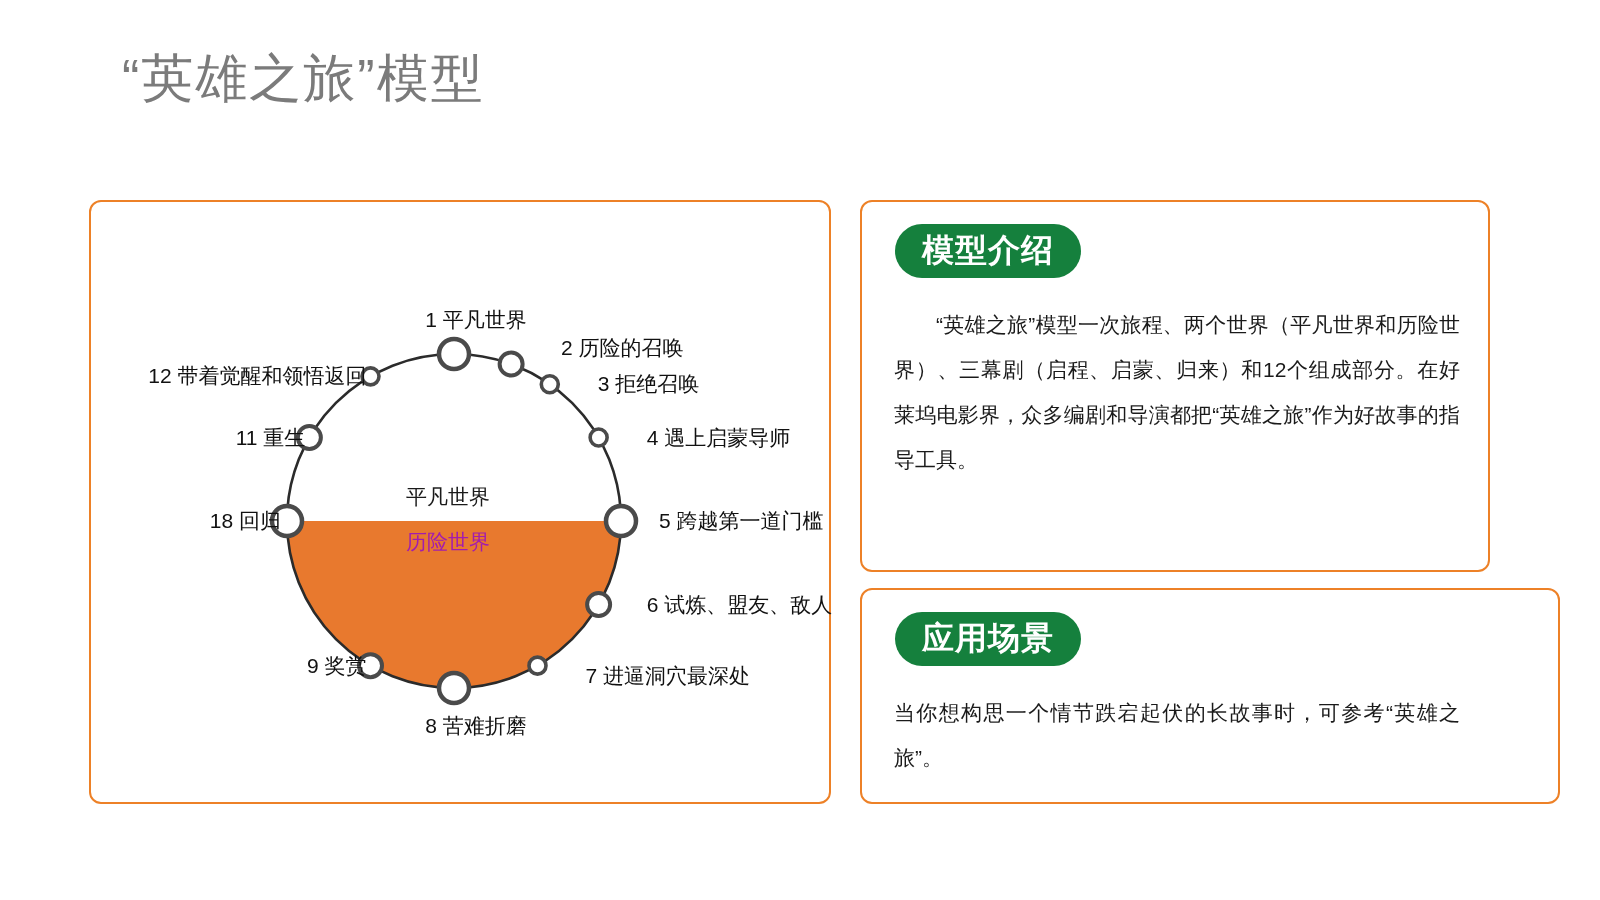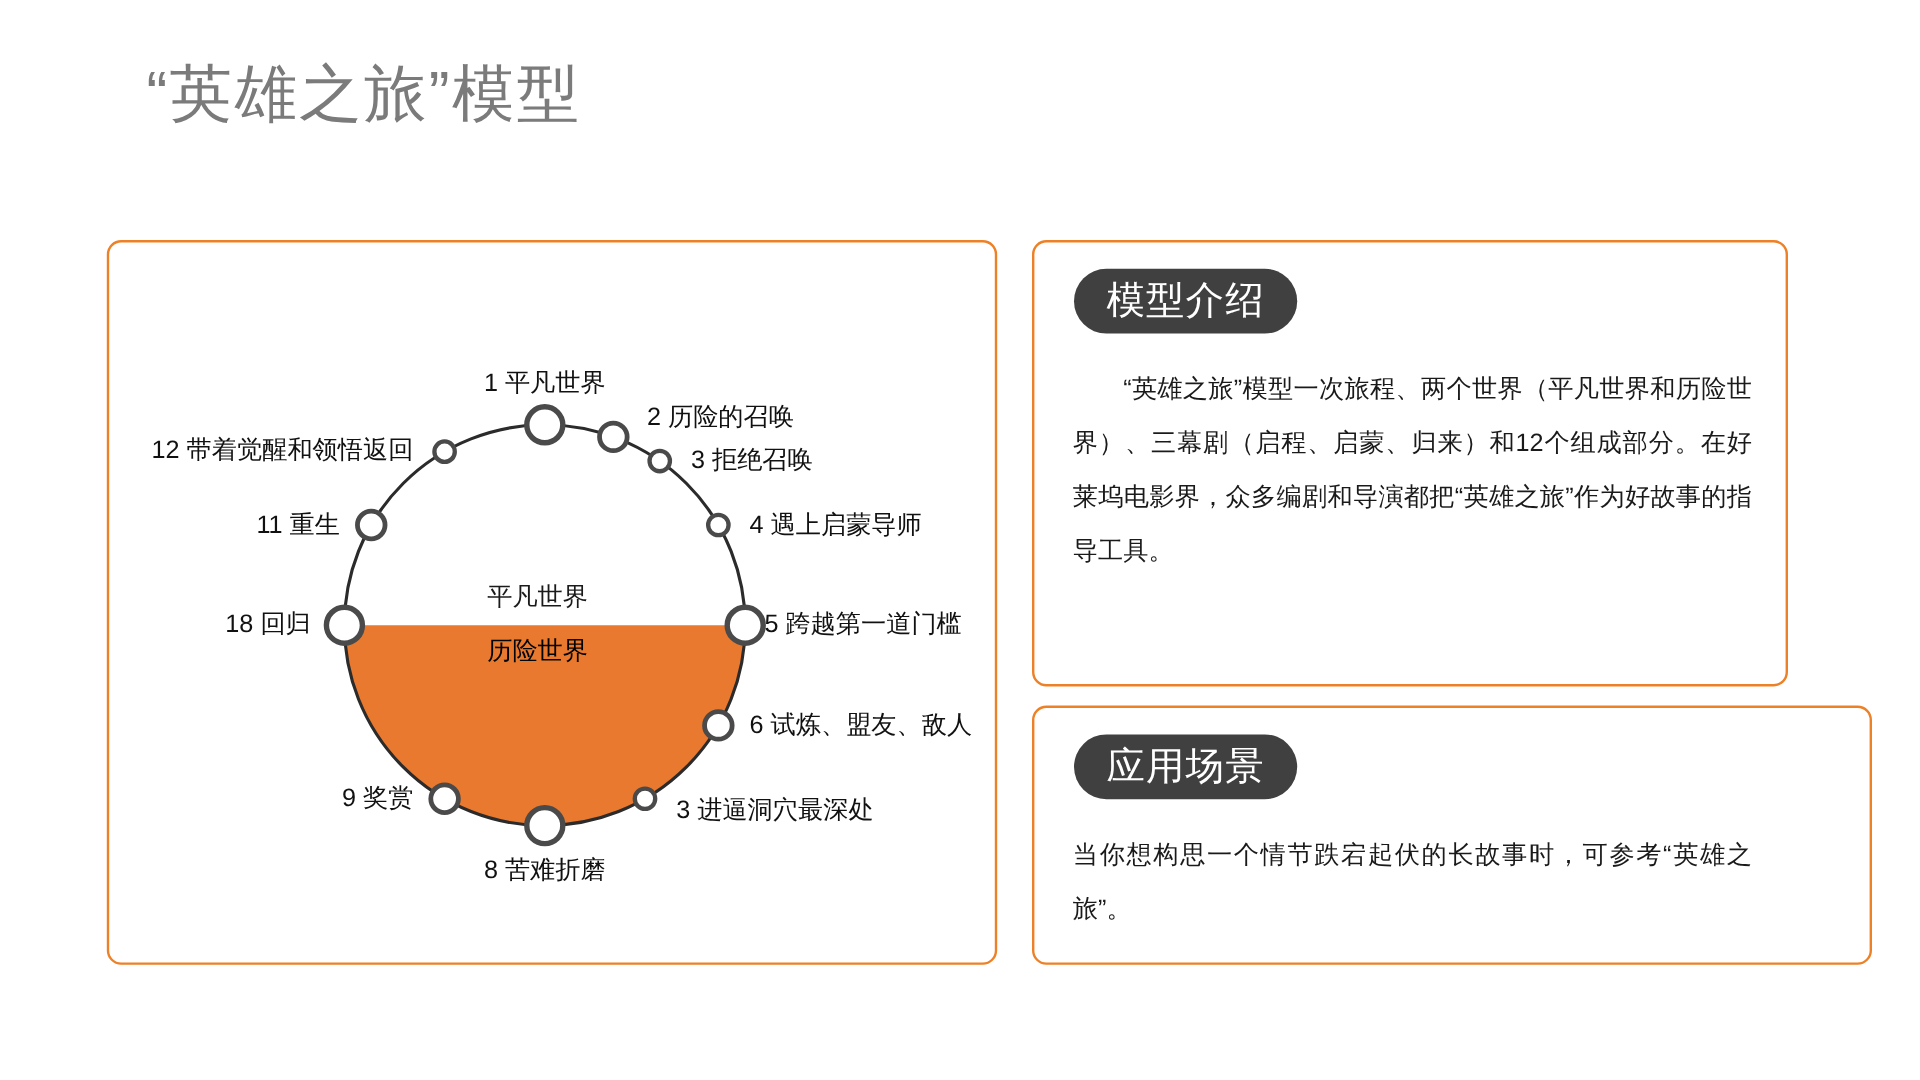--- a/index.html
+++ b/index.html
@@ -21,23 +21,23 @@
     border-radius:12px;
     background:#ffffff;
     box-sizing:border-box;
   }
   #diagram-panel{left:89px;top:200px;width:742px;height:604px;}
   #intro-panel{left:860px;top:200px;width:630px;height:372px;}
   #usage-panel{left:860px;top:588px;width:700px;height:216px;}
 
   .section-badge{
     position:absolute;
-    background:#404040;
+    background:#15803d;
     color:#ffffff;
-    font-weight:normal;
+    font-weight:bold;
     border-radius:30px;
     display:flex;align-items:center;justify-content:center;
     letter-spacing:1px;
   }
   #intro-badge{left:33px;top:22px;width:186px;height:54px;font-size:32px;}
   #usage-badge{left:33px;top:22px;width:186px;height:54px;font-size:32px;}
 
   .body-text{
     position:absolute;
     color:#1a1a1a;
@@ -50,28 +50,29 @@
   #usage-text{left:32px;top:100px;width:566px;text-indent:0;}
 
   #wheel{position:absolute;left:0;top:0;width:742px;height:604px;}
 
   .node-label{
     position:absolute;
     font-size:21px;
     color:#111111;
     white-space:nowrap;
     line-height:1;
+    margin-left:22px;
   }
   .lbl-right{text-align:left;}
   .lbl-left{text-align:right;}
   .world-label{
     position:absolute;font-size:21px;white-space:nowrap;line-height:1;font-family:Liberation Serif, serif;
   }
   #ordinary-world-label{color:#1a1a1a;}
-  #special-world-label{color:#000000;}
+  #special-world-label{color:#a21caf;}
 </style>
 </head>
 <body>
 
 <div id="page-title">“英雄之旅”模型</div>
 
 <div class="panel" id="diagram-panel">
   <svg id="wheel" viewBox="0 0 742 604">
       <path d="M 196 319 A 167 167 0 0 0 530 319 Z" fill="#E8792E" stroke="none"></path>
       <circle cx="363" cy="319" r="167" fill="none" stroke="#2b2b2b" stroke-width="2.6"></circle>
@@ -88,21 +89,21 @@
       <circle cx="218.37375756799872" cy="235.5" r="11.5" fill="#ffffff" stroke="#4a4a4a" stroke-width="4"></circle>
       <circle cx="279.50000000000006" cy="174.37375756799872" r="8.5" fill="#ffffff" stroke="#4a4a4a" stroke-width="3.6"></circle>
     </svg>
   <div id="labels-layer">
       <div class="node-label lbl-right" style="top: 107px; left: 0px; width: 726px; text-align: center;">1 平凡世界</div>
       <div class="node-label lbl-right" style="top: 135.071px; left: 448.117px;">2 历险的召唤</div>
       <div class="node-label lbl-right" style="top: 171.202px; left: 484.787px;">3 拒绝召唤</div>
       <div class="node-label lbl-right" style="top: 224.5px; left: 533.626px;">4 遇上启蒙导师</div>
       <div class="node-label lbl-right" style="top: 308px; left: 546px;">5 跨越第一道门槛</div>
       <div class="node-label lbl-right" style="top: 391.5px; left: 533.626px;">6 试炼、盟友、敌人</div>
-      <div class="node-label lbl-right" style="top: 462.626px; left: 472.5px;">3 进逼洞穴最深处</div>
+      <div class="node-label lbl-right" style="top: 462.626px; left: 472.5px;">7 进逼洞穴最深处</div>
       <div class="node-label lbl-right" style="top: 513px; left: 0px; width: 726px; text-align: center;">8 苦难折磨</div>
       <div class="node-label lbl-left" style="top: 452.626px; left: 0px; width: 253.5px;">9 奖赏</div>
       <div class="node-label lbl-left" style="top: 308px; left: 0px; width: 168px;">18 回归</div>
       <div class="node-label lbl-left" style="top: 224.5px; left: 0px; width: 192.374px;">11 重生</div>
       <div class="node-label lbl-left" style="top: 163.374px; left: 0px; width: 253.5px;">12 带着觉醒和领悟返回</div>
     </div>
   <div class="world-label" id="ordinary-world-label" style="left: 315px; top: 285px;">平凡世界</div>
   <div class="world-label" id="special-world-label" style="left: 315px; top: 330px;">历险世界</div>
 </div>
 

